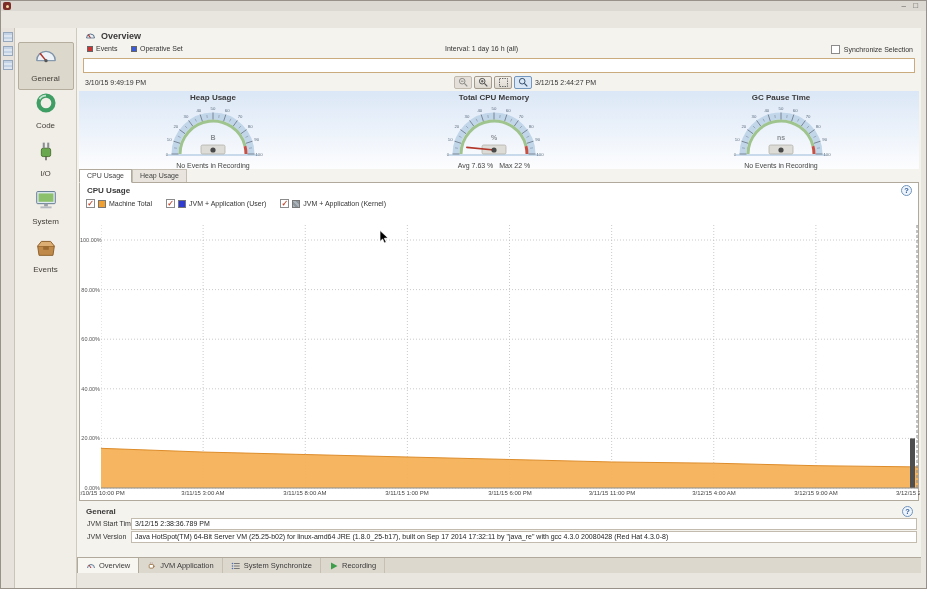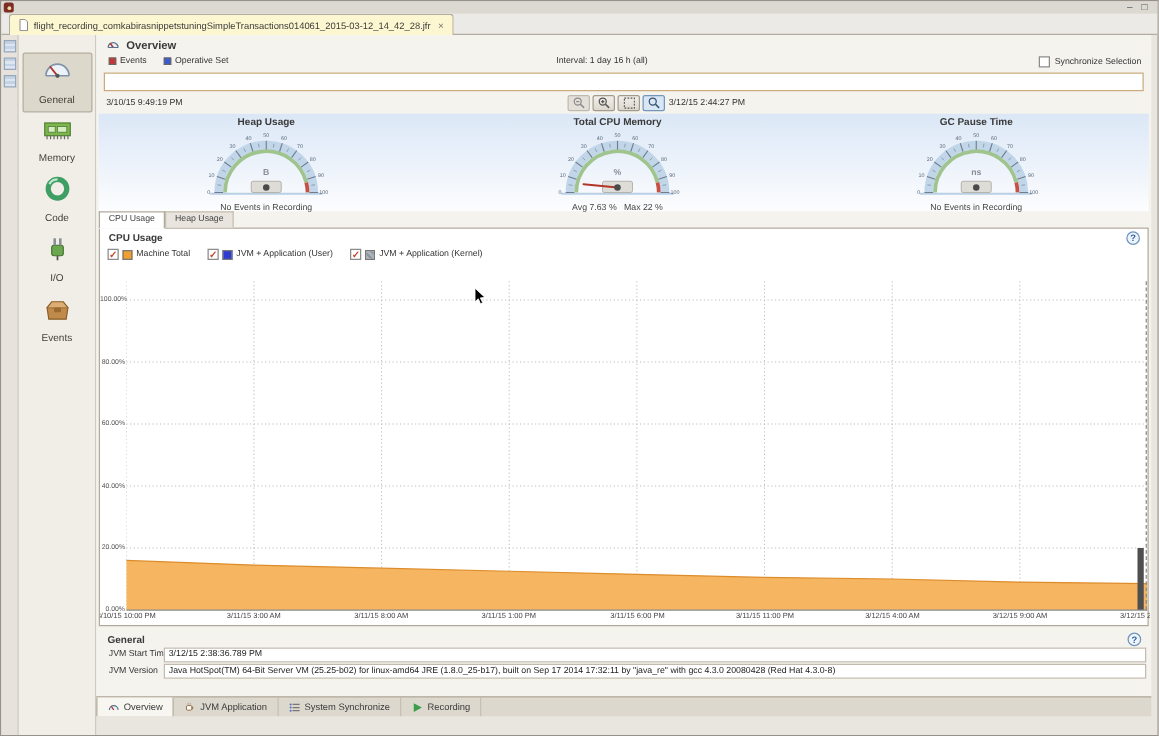--- a/index.html
+++ b/index.html
@@ -83,78 +83,61 @@
 </head>
 <body>
 
 <div id="app">
 
   <div id="titlebar">
     <span id="app-logo"></span>
     <span class="win-btn" style="right:20px">–</span>
     <span class="win-btn" style="right:8px">□</span>
   </div>
-  <div id="tabbar">
-    <div id="editor-tab">
-      <svg width="8" height="10" viewBox="0 0 8 10">
-          <path d="M1,0.5 h4 l2,2 v7 h-6 z" fill="#fff" stroke="#8a8a8a" stroke-width="0.8"></path>
-        </svg>
-      <span>flight_recording_comkabirasnippetstuningSimpleTransactions014061_2015-03-12_14_42_28.jfr</span>
-      <span id="tab-close">×</span>
-    </div>
-  </div>
 
   <div id="leftstrip">
     <span class="strip-icon" style="top:4px"></span>
     <span class="strip-icon" style="top:18px"></span>
     <span class="strip-icon" style="top:32px"></span>
   </div>
 
   <div id="sidebar">
     <div class="side-item sel">
       <span><svg width="26" height="26" viewBox="0 0 28 28">
             <path d="M4,19 A10,10 0 0 1 24,19" fill="#edf2f8" stroke="#7f93a8" stroke-width="1.5"></path>
             <line x1="4" y1="19" x2="24" y2="19" stroke="#7f93a8" stroke-width="1.2"></line>
             <line x1="14" y1="19" x2="7.5" y2="11" stroke="#b23327" stroke-width="1.6"></line>
             <circle cx="14" cy="19" r="1.8" fill="#555"></circle>
           </svg></span>
       <span class="slabel">General</span>
     </div>
     <div class="side-item">
       <span><svg width="26" height="26" viewBox="0 0 28 28">
-            <rect x="3" y="9" width="22" height="11" fill="#7db54e" stroke="#4f7f2f"></rect>
-            <rect x="6" y="12" width="6" height="5" fill="#d6ecc3" stroke="#4f7f2f" stroke-width="0.7"></rect>
-            <rect x="14" y="12" width="8" height="5" fill="#d6ecc3" stroke="#4f7f2f" stroke-width="0.7"></rect>
-            <g stroke="#666" stroke-width="1">
-              <line x1="5" y1="20" x2="5" y2="23"></line>
-              <line x1="8" y1="20" x2="8" y2="23"></line>
-              <line x1="11" y1="20" x2="11" y2="23"></line>
-              <line x1="14" y1="20" x2="14" y2="23"></line>
-              <line x1="17" y1="20" x2="17" y2="23"></line>
-              <line x1="20" y1="20" x2="20" y2="23"></line>
-              <line x1="23" y1="20" x2="23" y2="23"></line>
-            </g>
-          </svg></span>
-      <span class="slabel">Memory</span>
-    </div>
-    <div class="side-item">
-      <span><svg width="26" height="26" viewBox="0 0 28 28">
             <circle cx="14" cy="14" r="8" fill="none" stroke="#3f9e63" stroke-width="4.5"></circle>
             <path d="M7,10 A8,8 0 0 1 14,6" fill="none" stroke="#bfe6cf" stroke-width="2"></path>
           </svg></span>
       <span class="slabel">Code</span>
     </div>
     <div class="side-item">
       <span><svg width="26" height="26" viewBox="0 0 28 28">
             <rect x="9" y="11" width="10" height="9" rx="2" fill="#6aa84f" stroke="#47732f"></rect>
             <rect x="10.5" y="5" width="2.2" height="6" fill="#8a8f94"></rect>
             <rect x="15.3" y="5" width="2.2" height="6" fill="#8a8f94"></rect>
             <path d="M14,20 L14,24" stroke="#555" stroke-width="1.5" fill="none"></path>
           </svg></span>
       <span class="slabel">I/O</span>
+    </div>
+    <div class="side-item">
+      <span><svg width="26" height="26" viewBox="0 0 28 28">
+            <rect x="4" y="6" width="20" height="13" rx="1" fill="#dfe9f2" stroke="#5a7289"></rect>
+            <rect x="6" y="8" width="16" height="9" fill="#8cc06a"></rect>
+            <rect x="12" y="19" width="4" height="3" fill="#9aa0a6"></rect>
+            <rect x="8" y="22" width="12" height="2" fill="#b3b9bf"></rect>
+          </svg></span>
+      <span class="slabel">System</span>
     </div>
     <div class="side-item">
       <span><svg width="26" height="26" viewBox="0 0 28 28">
             <path d="M5,13 L23,13 L21.5,23 L6.5,23 Z" fill="#c08a4a" stroke="#8a5c26"></path>
             <path d="M5,13 L9,8 L19,8 L23,13" fill="#dcae74" stroke="#8a5c26"></path>
             <rect x="11" y="13" width="6" height="4" fill="#9a6a30"></rect>
           </svg></span>
       <span class="slabel">Events</span>
     </div>
   </div>

